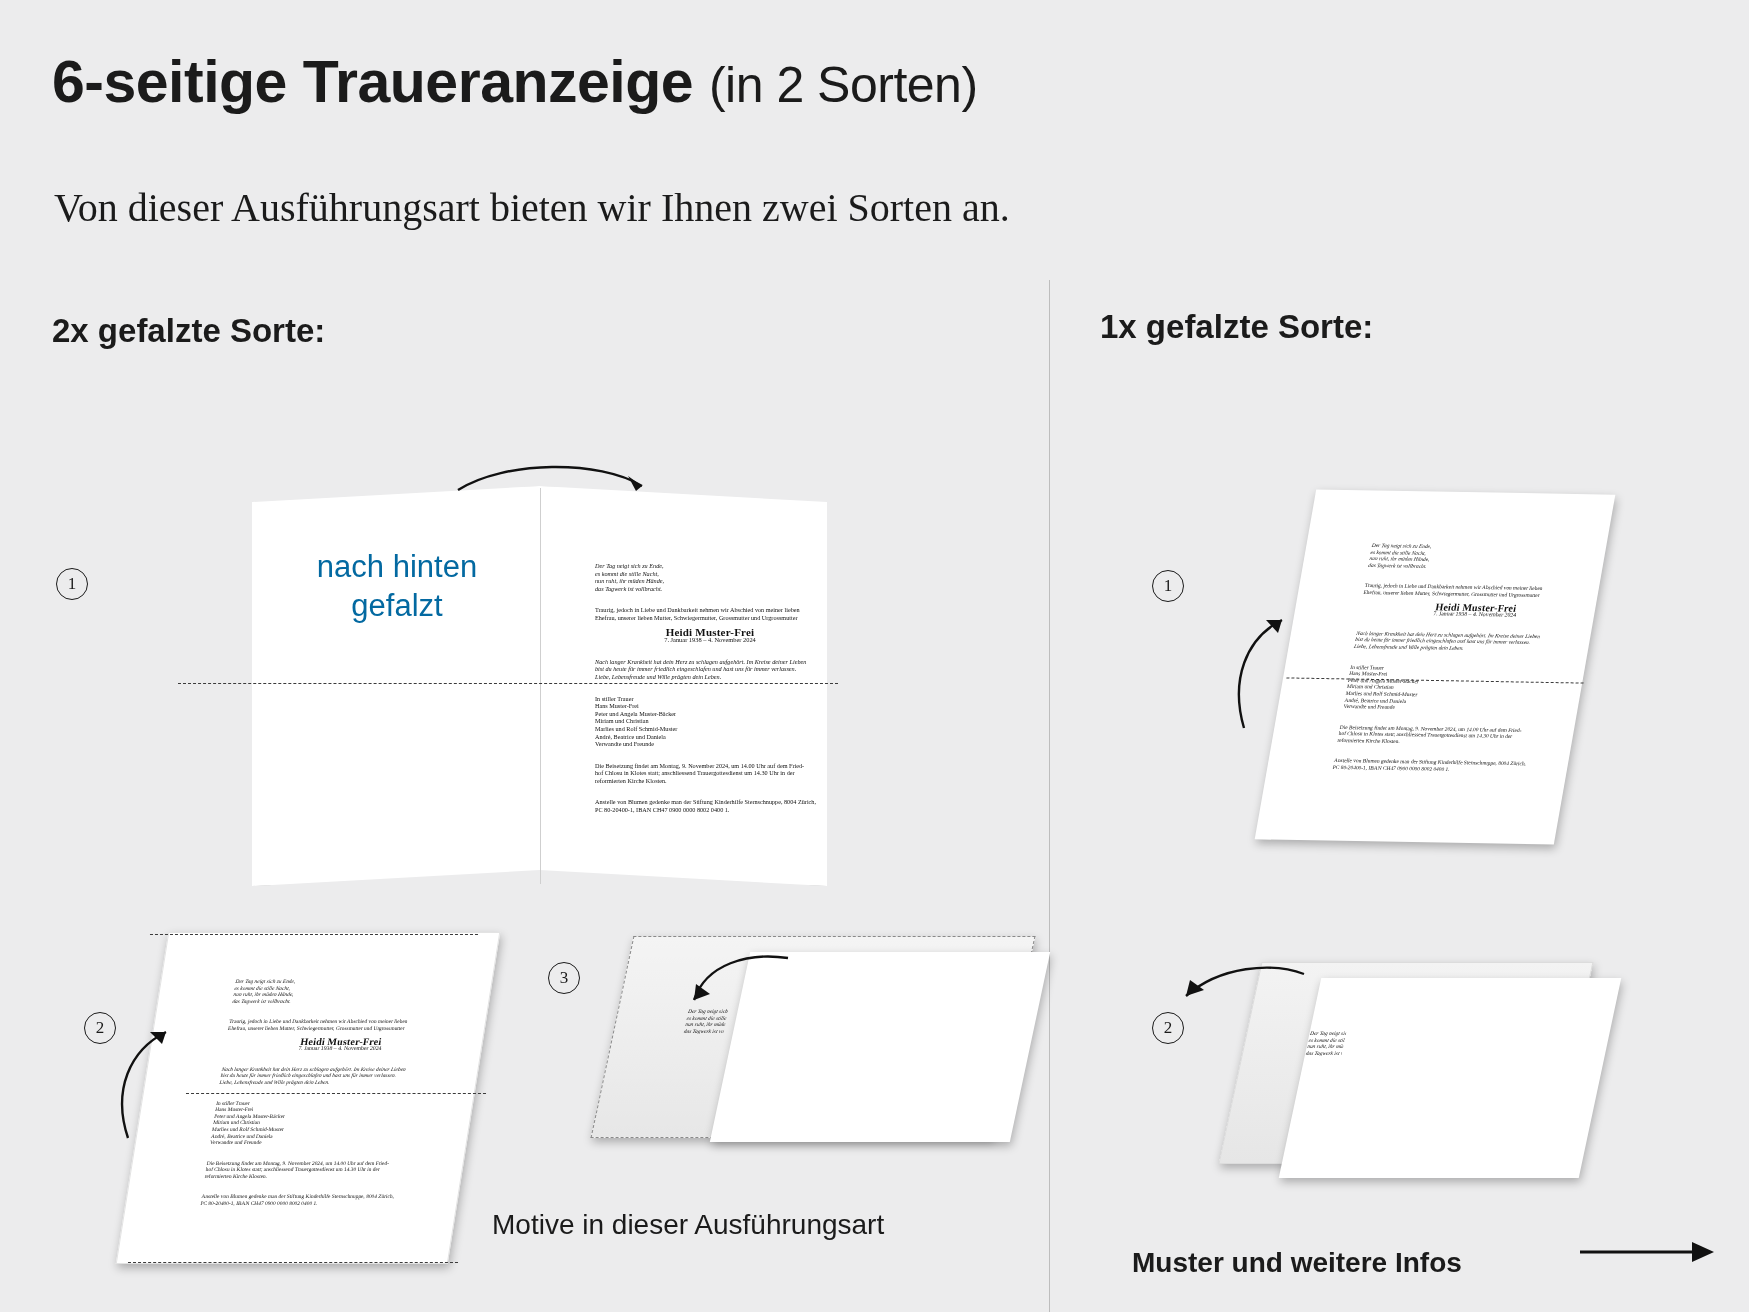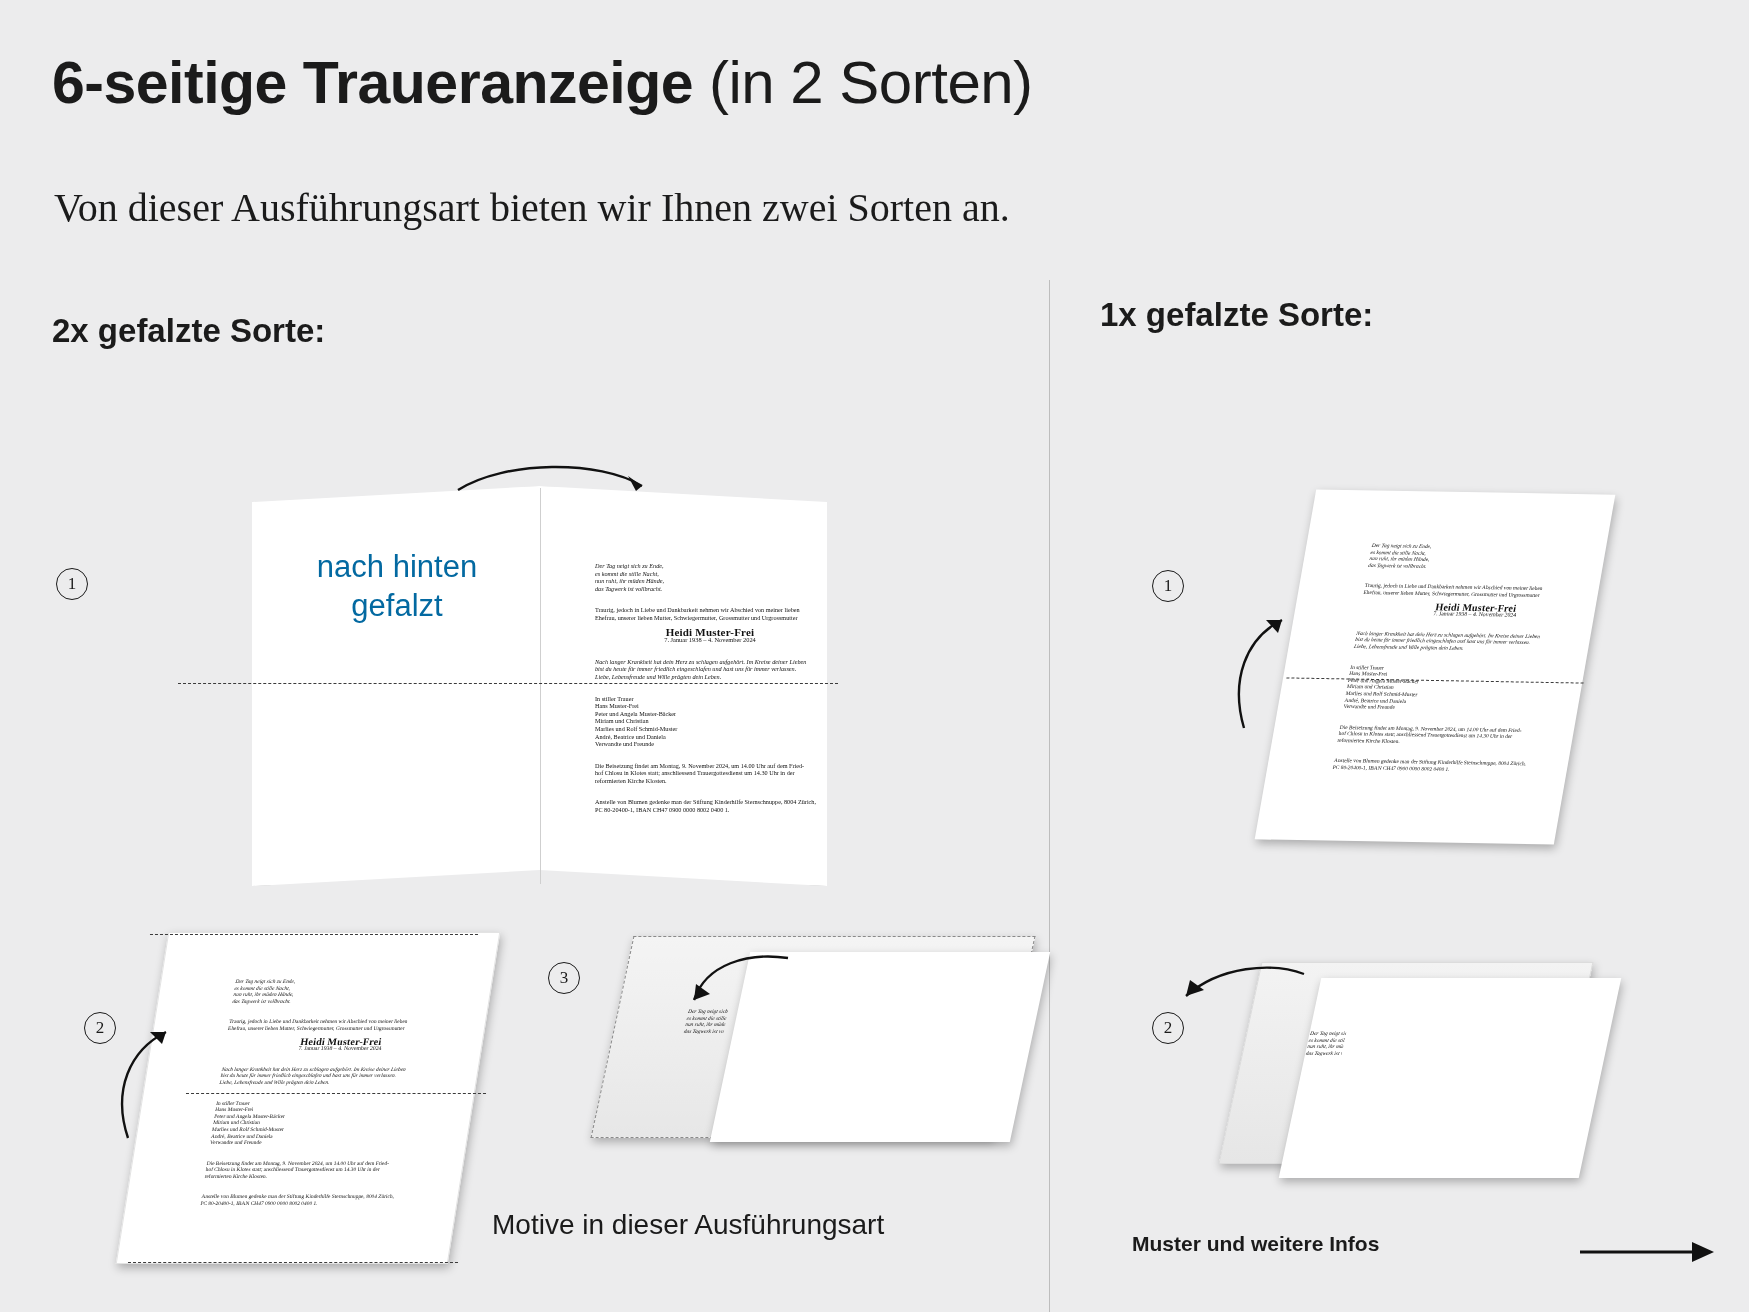--- a/index.html
+++ b/index.html
@@ -10,30 +10,30 @@
     color:#1b1b1b;
     position:relative;
     overflow:hidden;
   }
   .page{position:relative;width:1749px;height:1312px;}
 
   h1.title{
     position:absolute;left:52px;top:48px;margin:0;
     font-size:59px;font-weight:700;letter-spacing:-0.5px;
   }
-  h1.title .sub{font-weight:400;font-size:60px;}
+  h1.title .sub{font-weight:400;font-size:50px;}
   .lead{
     position:absolute;left:54px;top:184px;
     font-size:40px;font-weight:400;font-family:Liberation Serif, serif;
   }
   .col-head{
     position:absolute;font-size:33px;font-weight:700;
   }
   .col-head.left{left:52px;top:312px;}
-  .col-head.right{left:1100px;top:296px;}
+  .col-head.right{left:1100px;top:308px;}
 
   .divider{
     position:absolute;left:1049px;top:280px;width:1px;height:1032px;
     background:#bdbdbd;
   }
 
   
   .step{
     position:absolute;width:30px;height:30px;border-radius:50%;
     border:1.6px solid #1b1b1b;color:#1b1b1b;
@@ -59,21 +59,21 @@
   .micro.s5{font-size:5.4px;line-height:6.6px;}
   .micro .it{font-style:italic;}
   .micro .name{font-weight:700;font-size:11px;text-align:center;letter-spacing:.2px;}
   .micro .dates{font-size:6.4px;text-align:center;}
   .micro .gap{height:7px;}
 
   .caption{
     position:absolute;font-size:28px;line-height:1.45;text-align:right;
   }
   .footer-link{
-    position:absolute;font-size:21px;font-weight:700;
+    position:absolute;font-size:28px;font-weight:700;margin-top:15px;
   }
   .arrow-long{position:absolute;}
   svg{overflow:visible;}
 </style>
 </head>
 <body>
 
 <div class="page">
 
   <h1 class="title"><span>6-seitige Traueranzeige</span> <span class="sub">(in 2 Sorten)</span></h1>

